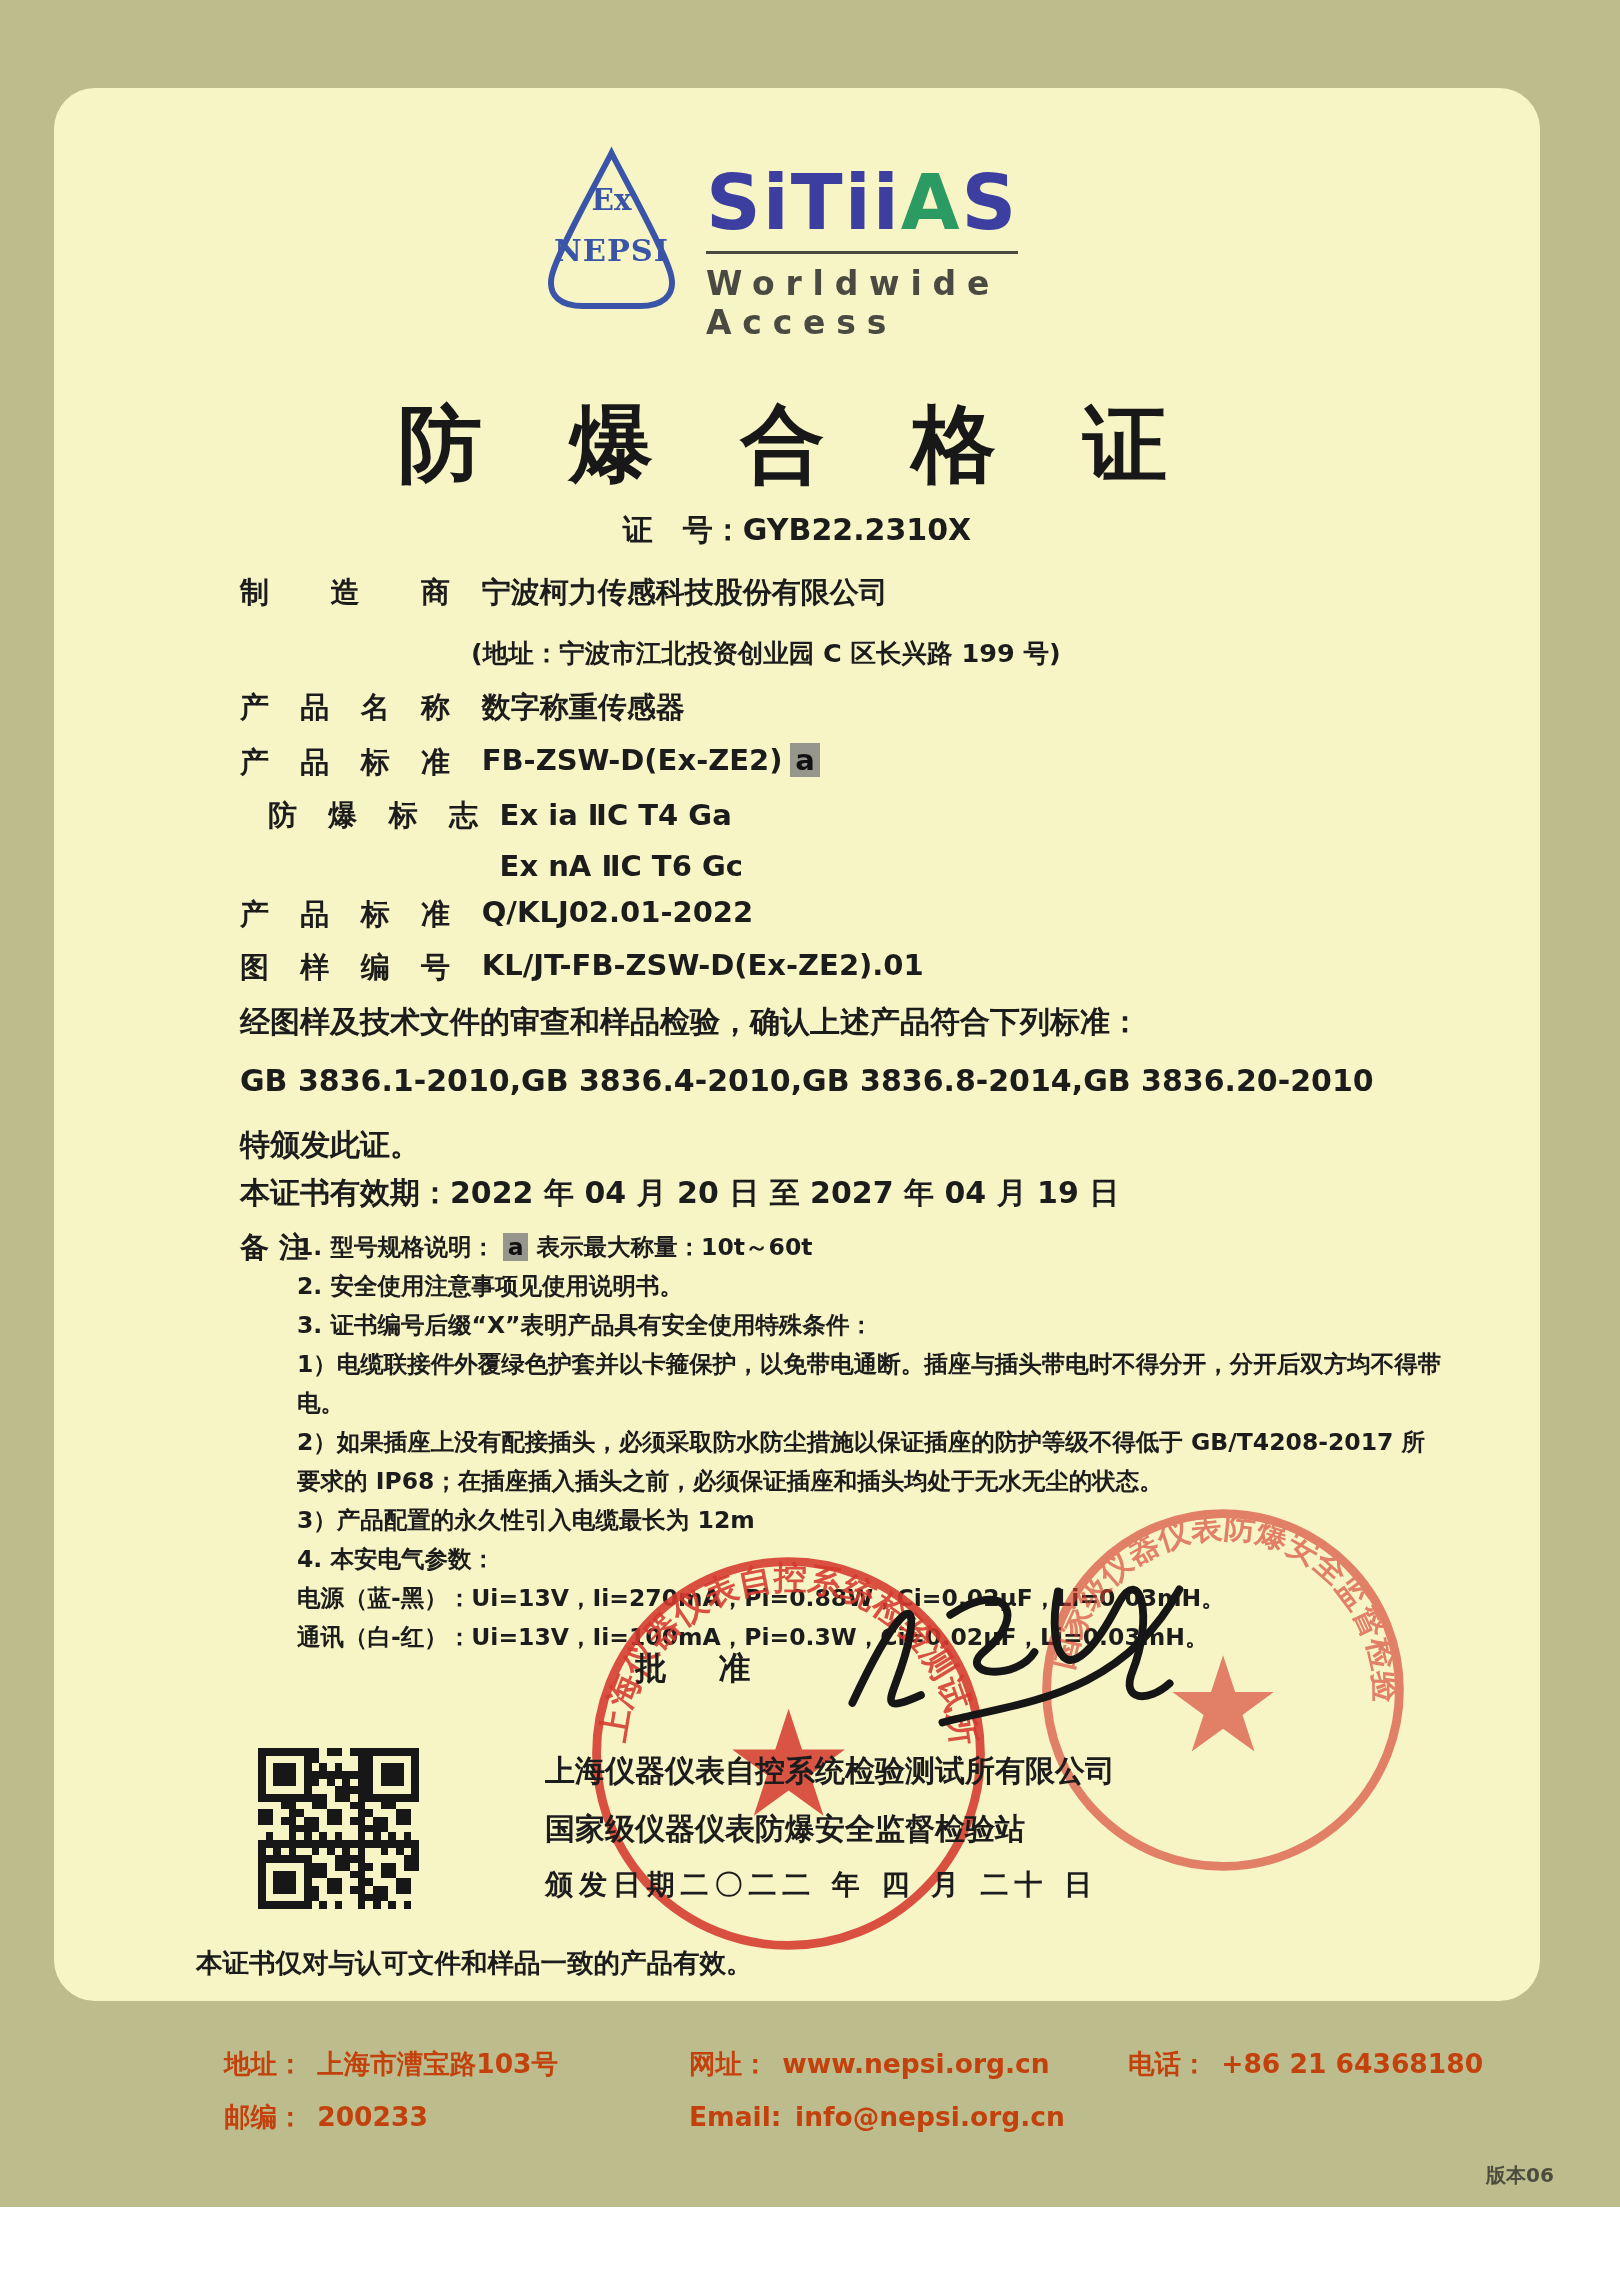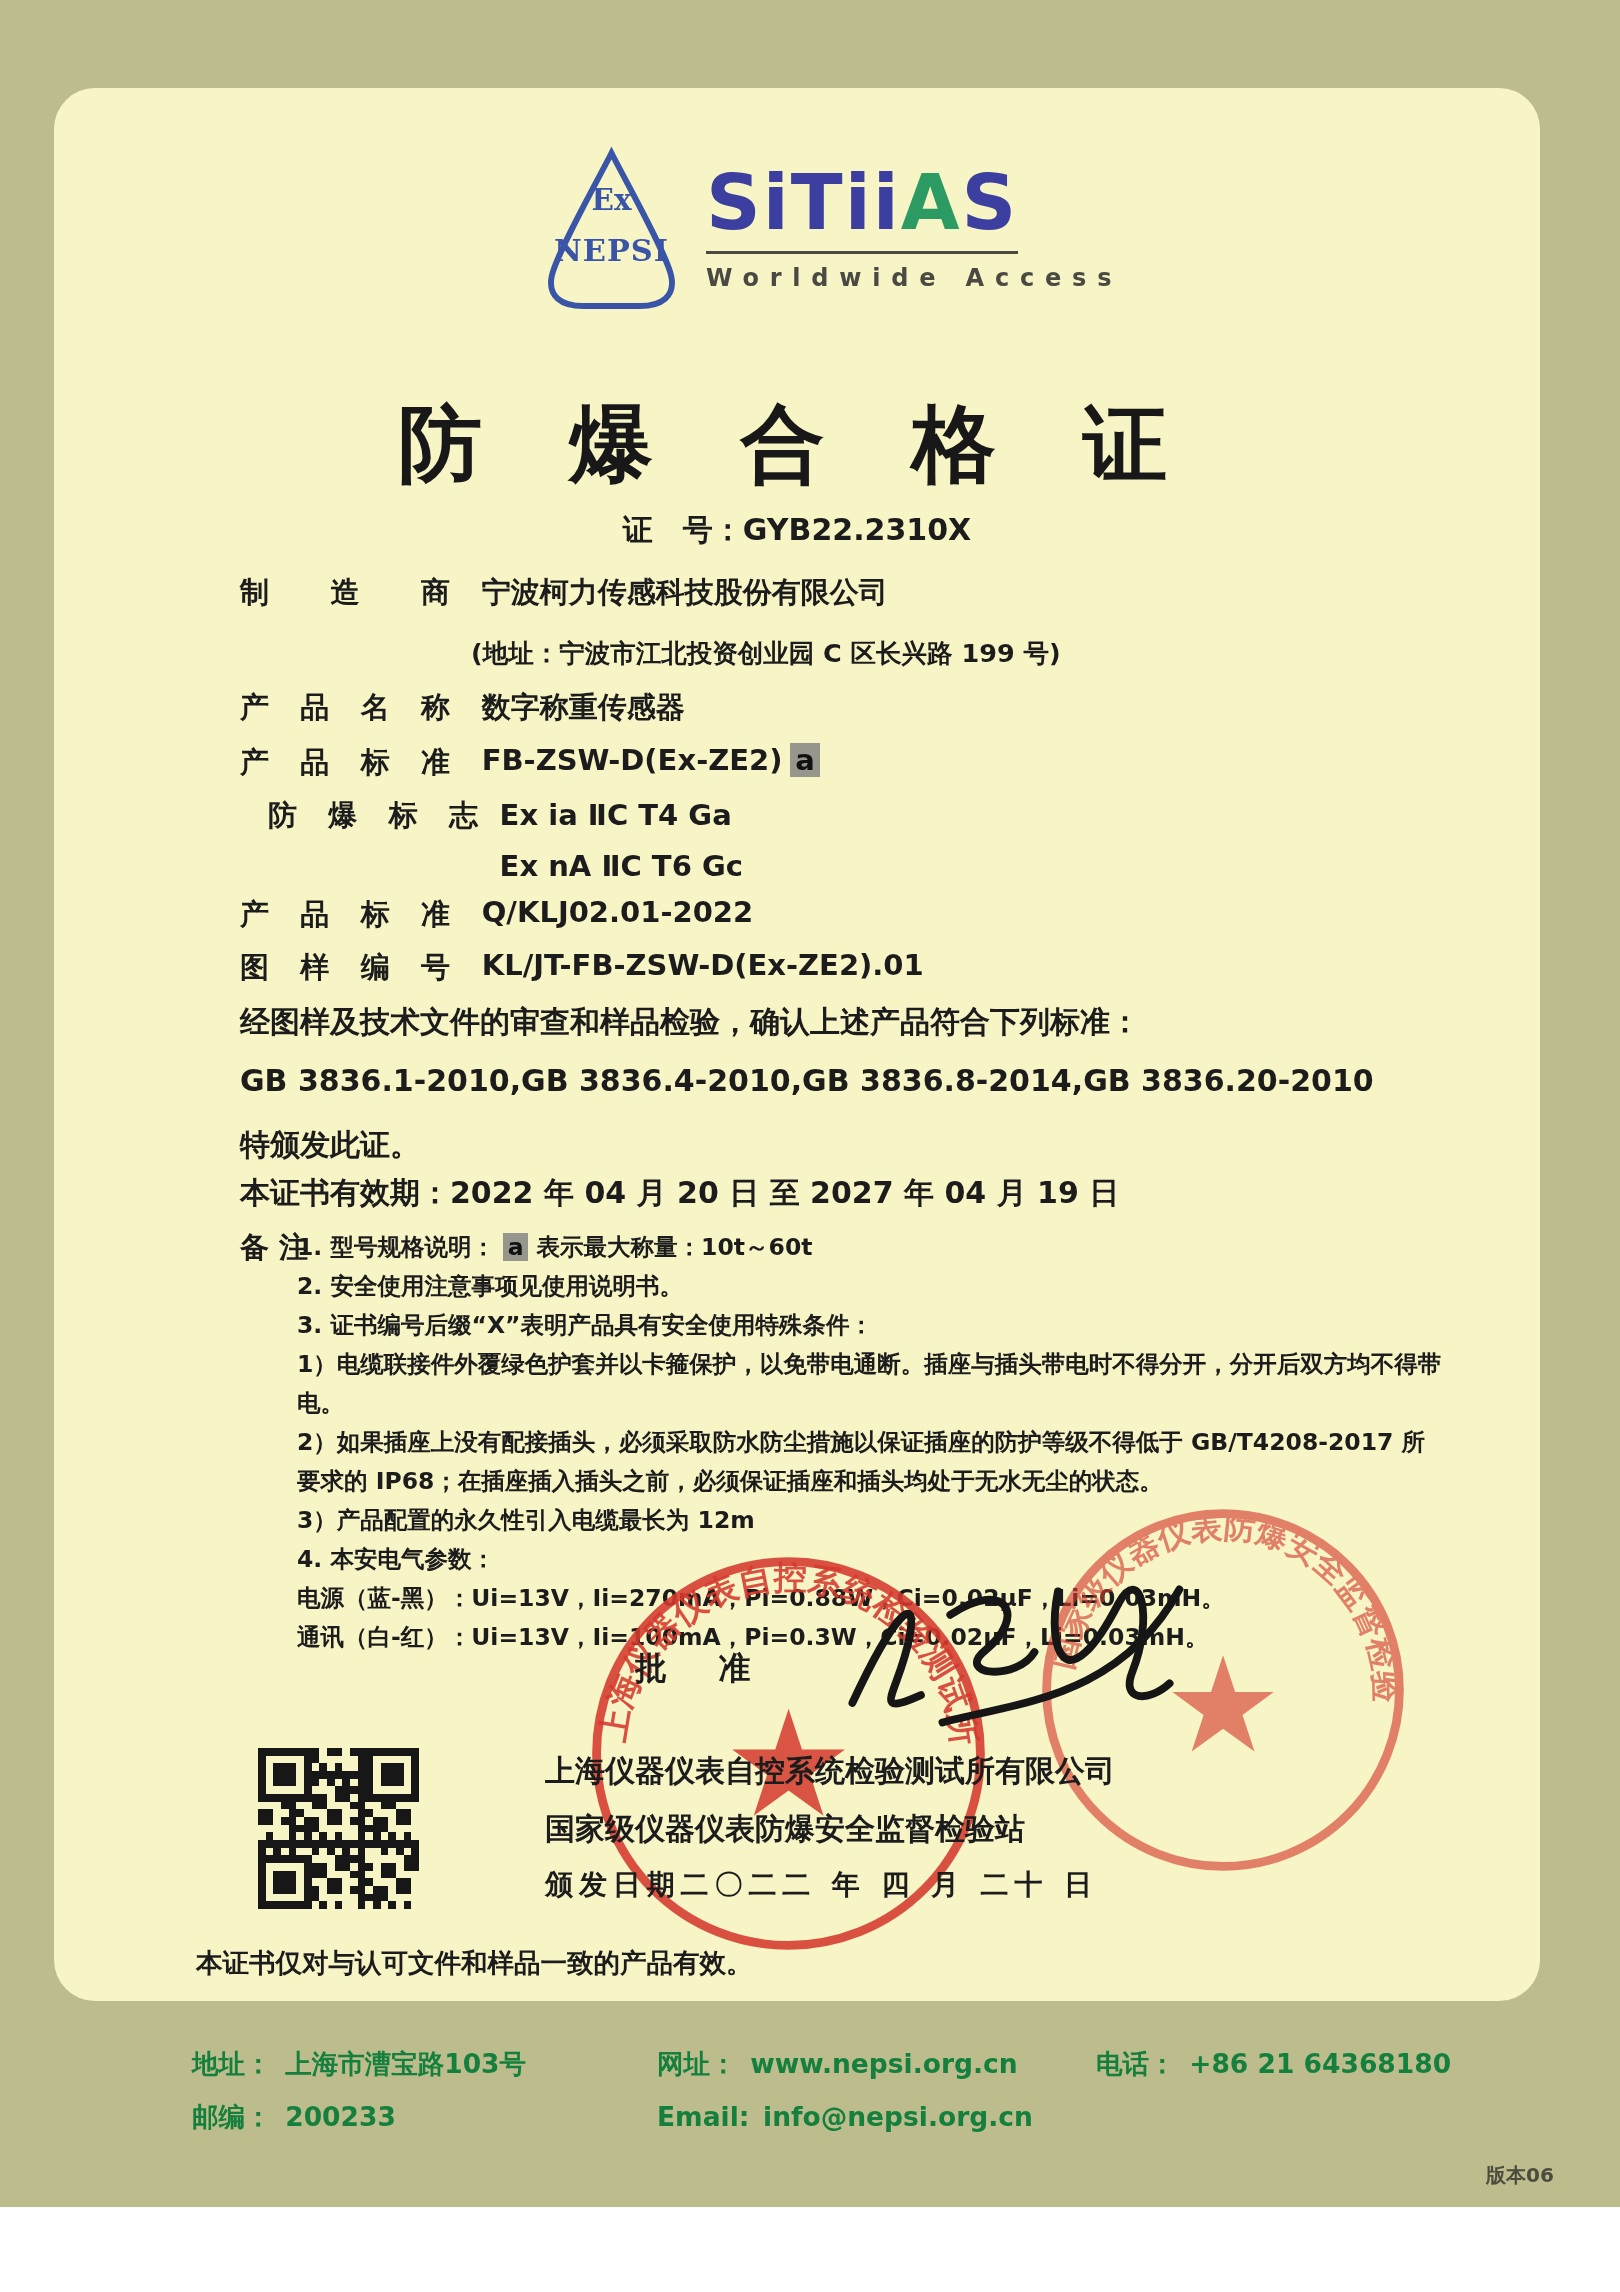--- a/index.html
+++ b/index.html
@@ -10,21 +10,21 @@
   }
   .olive-mat{position:absolute;left:0;top:0;width:1620px;height:2207px;background:#bdbc8c;}
   .cert-page{position:absolute;left:54px;top:88px;width:1486px;height:1913px;background:#f7f4c6;border-radius:41px;}
   .abs{position:absolute;}
   
   .nepsi{left:534px;top:145px;width:155px;height:169px;}
   .sitiias{left:706px;top:165px;width:451px;}
   .sitiias .word{font-size:76px;font-weight:900;letter-spacing:2px;color:#3c3f9f;line-height:1;
     border-bottom:3.9px solid #4a4a40;padding-bottom:9.8px;display:inline-block;}
   .sitiias .word .green{color:#2c9a63;}
-  .sitiias .tagline{font-size:24px;font-weight:800;letter-spacing:10.8px;color:#4a4a42;margin-top:9.8px;}
+  .sitiias .tagline{font-size:33px;font-weight:800;letter-spacing:10.8px;color:#4a4a42;margin-top:9.8px;}
   
   .main-title{left:54px;top:388px;width:1486px;text-align:center;font-size:84px;font-weight:900;
     letter-spacing:29px;color:#181818;white-space:nowrap;}
   .cert-no{left:54px;top:510px;width:1486px;text-align:center;font-size:30px;font-weight:800;}
   
   .frow{left:240px;white-space:nowrap;font-size:29px;font-weight:800;}
   .flabel{display:inline-block;width:210px;text-align:justify;text-align-last:justify;vertical-align:top;}
   .fvalue{display:inline-block;margin-left:21.6px;}
   .addr-line{left:471px;font-size:25.5px;font-weight:800;}
   .mark-box{background:#97968d;color:#111;padding:0 4.9px;margin-left:7.8px;}
@@ -43,21 +43,21 @@
   .stamp{pointer-events:none;}
   .stamp1{left:576px;top:1541px;}
   .stamp2{left:1027px;top:1494px;opacity:.62;}
   .signature{left:825px;top:1556px;}
   
   .qr{left:258px;top:1748px;width:161px;height:161px;display:grid;
     grid-template-columns:repeat(21,1fr);grid-template-rows:repeat(21,1fr);}
   .qr .on{background:#171717;}
   .page-note{left:196px;top:1945px;font-size:26.5px;font-weight:800;}
   
-  .footer-col{font-size:26.5px;font-weight:700;color:#15803d;line-height:53px;white-space:nowrap;}
+  .footer-col{font-size:26.5px;font-weight:700;color:#c2410c;line-height:53px;white-space:nowrap;margin-left:32px;}
   .fc1{left:192px;top:2037px;}
   .fc2{left:657px;top:2037px;}
   .fc3{left:1096px;top:2037px;}
   .footer-col .lb{margin-right:13.7px;}
   .version{left:1486px;top:2162px;font-size:20px;font-weight:700;color:#4c4c3e;}
 </style>
 </head>
 <body>
 
 <div id="canvas">

